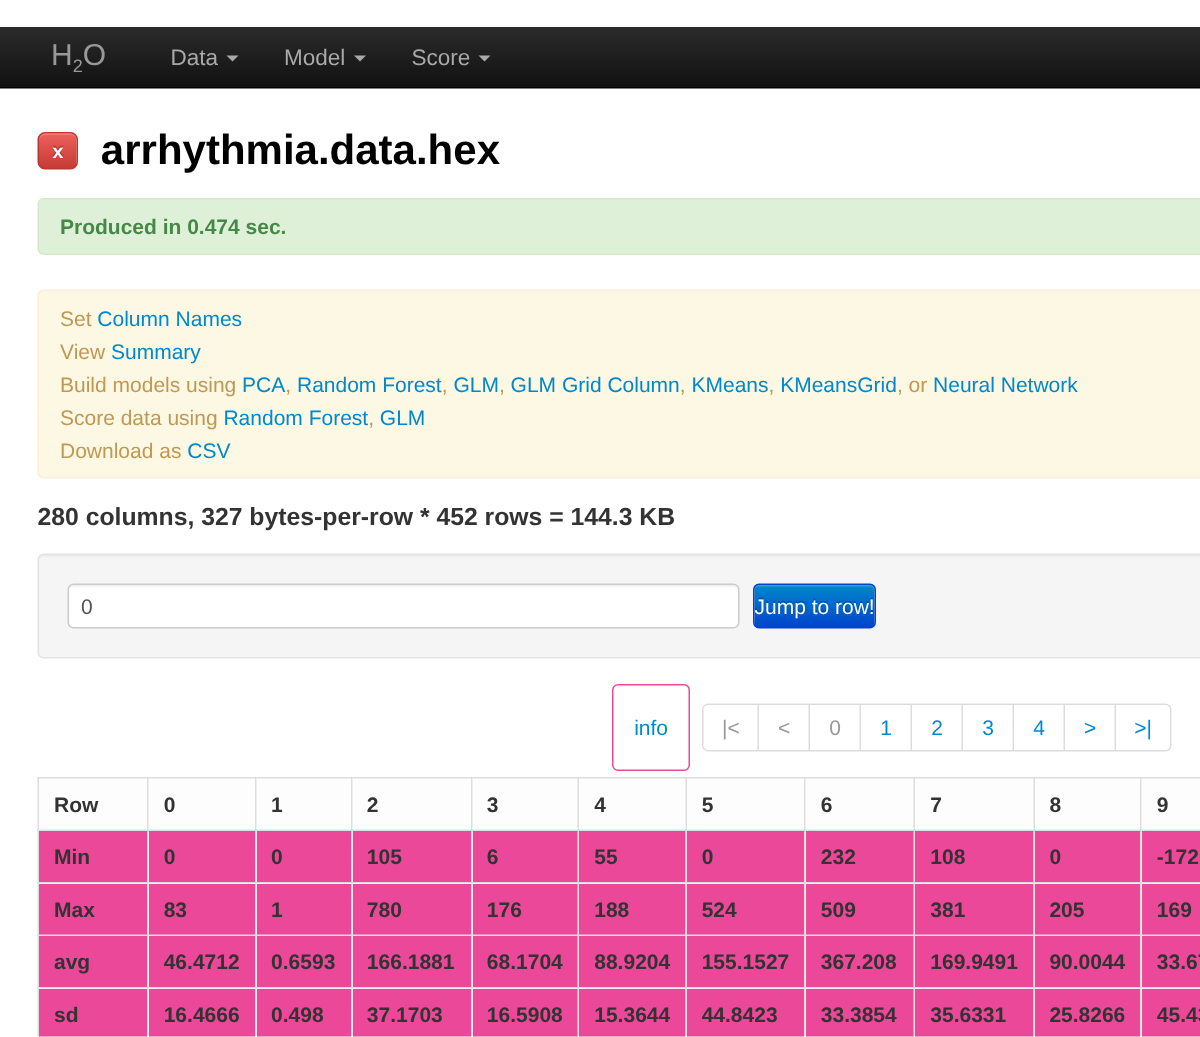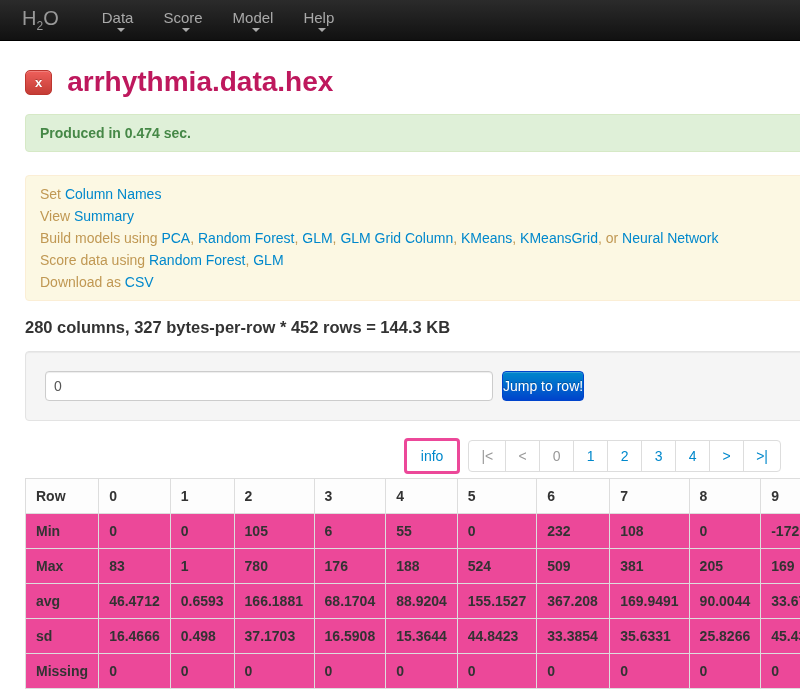--- a/index.html
+++ b/index.html
@@ -5,46 +5,47 @@
   html, body { margin:0; padding:0; }
   body {
     width:800px; height:691px; overflow:hidden;
     background:#fff; color:#333;
     font-family:"Liberation Sans","DejaVu Sans",sans-serif;
     font-size:14px;
   }
   
   .navbar {
     height:40px; background:linear-gradient(#2b2b2b,#111);
-    display:flex; align-items:center; padding:0 12px;
+    display:flex; align-items:center; padding:0 24px;
     border-bottom:1px solid #000;
+    margin-top:18px;
   }
   .brand { color:#999; font-size:20px; padding:0 10px; margin-right:18px; cursor:pointer; }
   .brand sub { font-size:12px; }
   .nav-item {
     color:#a9a9a9; font-size:15px; padding:10px 15px;
-    display:flex; align-items:center; cursor:pointer; user-select:none;flex-direction:column;
+    display:flex; align-items:center; cursor:pointer; user-select:none;
   }
   .caret {
     display:inline-block; width:0; height:0; margin-left:6px; margin-top:2px;
     border-left:4px solid transparent; border-right:4px solid transparent;
     border-top:4px solid #a9a9a9;
   }
   
   .container { margin-left:25px; width:935px; }
   
   .title-row { margin-top:25px; display:flex; align-items:center; gap:15px; }
   .btn-close {
     background:linear-gradient(#ee5f5b,#c43c35); border:1px solid #bd362f;
     color:#fff; font-weight:bold; font-size:13px; line-height:13px;
     padding:5px 9px; border-radius:5px; cursor:pointer;
     text-shadow:0 -1px 0 rgba(0,0,0,0.25);
     box-shadow:inset 0 1px 0 rgba(255,255,255,0.2);
   }
-  .page-title { font-size:28px; font-weight:bold; margin:0; color:#be185d; }
+  .page-title { font-size:28px; font-weight:bold; margin:0; color:#000000; }
   
   .alert-success {
     margin-top:16px; background:#dff0d8; border:1px solid #d6e9c6; color:#468847;
     font-weight:bold; padding:10px 14px; border-radius:4px;
   }
   
   .actions-box {
     margin-top:23px; background:#fcf8e3; border:1px solid #fbeed5; border-radius:4px;
     padding:7px 14px; color:#c09853; line-height:22px;
   }
@@ -70,22 +71,22 @@
     text-shadow:0 -1px 0 rgba(0,0,0,0.25);
     box-shadow:inset 0 1px 0 rgba(255,255,255,0.2);
     font-family:"Liberation Sans","DejaVu Sans",sans-serif;
   }
   
   .pager-row {
     width:756px; margin-top:17px; display:flex; justify-content:flex-end;
     align-items:center; gap:8px;
   }
   .info-btn {
-    background:#fff; border:3px solid #ec4899; border-radius:4px; color:#0088cc;
-    padding:7px 14px; font-size:14px; cursor:pointer; text-decoration:none;
+    background:#fff; border:1px solid #ec4899; border-radius:4px; color:#0088cc;
+    padding:20px 14px; font-size:14px; cursor:pointer; text-decoration:none;
   }
   .pagination { display:flex; border:1px solid #ddd; border-radius:4px; background:#fff; }
   .pagination a {
     display:block; min-width:9px; text-align:center; padding:7px 12px;
     border-left:1px solid #ddd; color:#0088cc; text-decoration:none; cursor:pointer;
   }
   .pagination a:first-child { border-left:none; }
   .pagination a.muted { color:#999; cursor:default; }
   
   .data-table {
@@ -101,29 +102,25 @@
 </head>
 <body>
 
 <div class="navbar">
   <span class="brand"><span>H</span><sub>2</sub><span>O</span></span>
   <span class="nav-item">
       <span>Data</span>
       <span class="caret"></span>
     </span>
   <span class="nav-item">
-      <span>Score</span>
-      <span class="caret"></span>
-    </span>
-  <span class="nav-item">
       <span>Model</span>
       <span class="caret"></span>
     </span>
   <span class="nav-item">
-      <span>Help</span>
+      <span>Score</span>
       <span class="caret"></span>
     </span>
 </div>
 
 <div class="container">
 
   <div class="title-row">
     <button class="btn-close">x</button>
     <h1 class="page-title">arrhythmia.data.hex</h1>
   </div>

